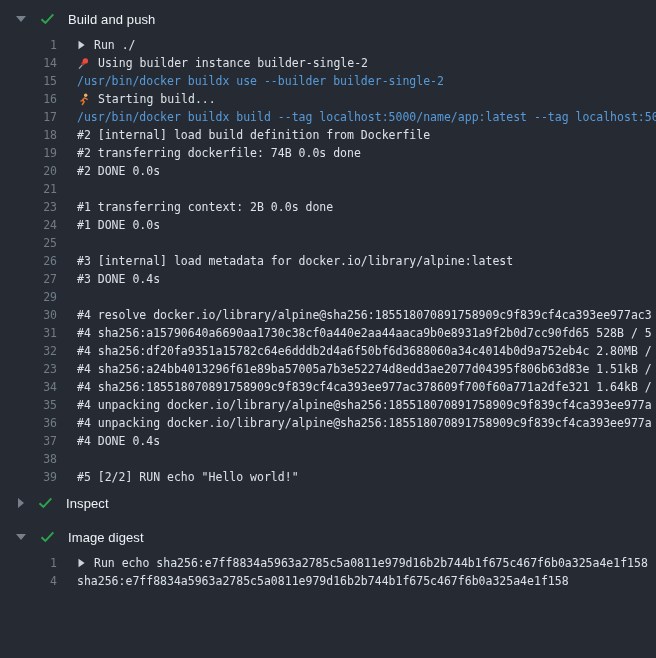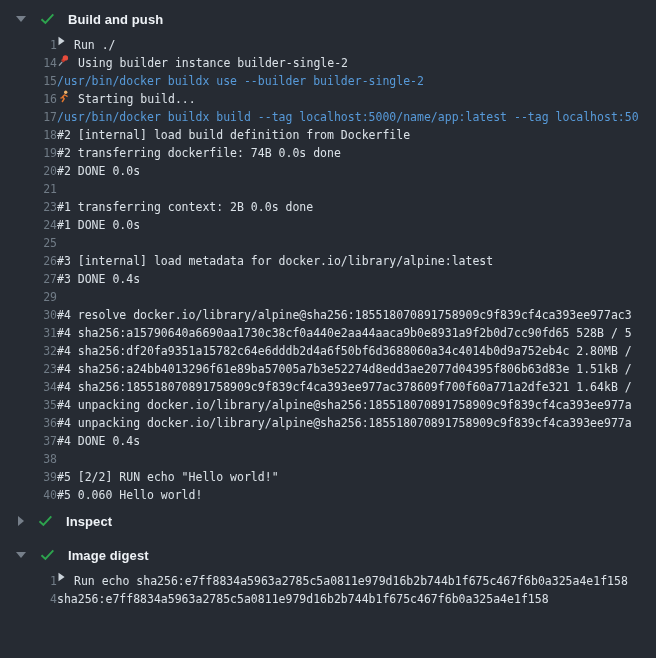--- a/index.html
+++ b/index.html
@@ -25,34 +25,34 @@
     border-left:5px solid transparent;border-right:5px solid transparent;
     border-top:6px solid var(--caret);
   }
   .caret.right{
     margin-left:18px;
     border-top:5px solid transparent;border-bottom:5px solid transparent;
     border-left:6px solid var(--caret);
   }
   .check{margin-left:14px;flex:none;display:flex;align-items:center;}
   .section-label{
-    margin-left:13px;color:var(--label);font-weight:bold;font-size:13px;
+    margin-left:13px;color:var(--label);font-weight:normal;font-size:13px;
     letter-spacing:.1px;
   }
   .lines{margin-top:6px;margin-bottom:6px;}
   .log-line{
     display:flex;height:18px;line-height:18px;overflow:hidden;
     font-family:"DejaVu Sans Mono","Liberation Mono",monospace;
     font-size:11.5px;white-space:pre;
   }
   .line-num{
     flex:0 0 57px;width:57px;text-align:right;color:var(--num);
     cursor:pointer;user-select:none;
   }
-  .line-text{color:var(--text);display:flex;align-items:flex-start;white-space:pre;}
+  .line-text{margin-left:20px;color:var(--text);display:flex;align-items:center;white-space:pre;}
   .line-text.info{color:var(--info);}
   .run-chevron{display:inline-flex;align-items:center;margin-right:8px;cursor:pointer;}
   .line-emoji{display:inline-flex;align-items:center;width:15px;margin-right:6px;}
   .txt{white-space:pre;}
 </style>
 </head>
 <body>
 
 <div class="log-viewer">
 
@@ -95,21 +95,20 @@
         <div class="log-line"><span class="line-num">30</span><span class="line-text"><span class="txt">#4 resolve docker.io/library/alpine@sha256:185518070891758909c9f839cf4ca393ee977ac3</span></span></div>
         <div class="log-line"><span class="line-num">31</span><span class="line-text"><span class="txt">#4 sha256:a15790640a6690aa1730c38cf0a440e2aa44aaca9b0e8931a9f2b0d7cc90fd65 528B / 5</span></span></div>
         <div class="log-line"><span class="line-num">32</span><span class="line-text"><span class="txt">#4 sha256:df20fa9351a15782c64e6dddb2d4a6f50bf6d3688060a34c4014b0d9a752eb4c 2.80MB /</span></span></div>
         <div class="log-line"><span class="line-num">23</span><span class="line-text"><span class="txt">#4 sha256:a24bb4013296f61e89ba57005a7b3e52274d8edd3ae2077d04395f806b63d83e 1.51kB /</span></span></div>
         <div class="log-line"><span class="line-num">34</span><span class="line-text"><span class="txt">#4 sha256:185518070891758909c9f839cf4ca393ee977ac378609f700f60a771a2dfe321 1.64kB /</span></span></div>
         <div class="log-line"><span class="line-num">35</span><span class="line-text"><span class="txt">#4 unpacking docker.io/library/alpine@sha256:185518070891758909c9f839cf4ca393ee977a</span></span></div>
         <div class="log-line"><span class="line-num">36</span><span class="line-text"><span class="txt">#4 unpacking docker.io/library/alpine@sha256:185518070891758909c9f839cf4ca393ee977a</span></span></div>
         <div class="log-line"><span class="line-num">37</span><span class="line-text"><span class="txt">#4 DONE 0.4s</span></span></div>
         <div class="log-line"><span class="line-num">38</span><span class="line-text"><span class="txt"></span></span></div>
         <div class="log-line"><span class="line-num">39</span><span class="line-text"><span class="txt">#5 [2/2] RUN echo "Hello world!"</span></span></div>
-        <div class="log-line"><span class="line-num">40</span><span class="line-text"><span class="txt">#5 0.060 Hello world!</span></span></div>
       </div>
   </section>
 
   <section class="sec-inspect">
     <div class="section-header">
       <span class="caret right"></span>
       <span class="check">
         <svg width="15" height="12" viewBox="0 0 15 12">
             <path d="M1.5 6.2 L5.4 10 L13.3 1.4" fill="none" stroke="#2da44e" stroke-width="1.9"></path>
           </svg>

